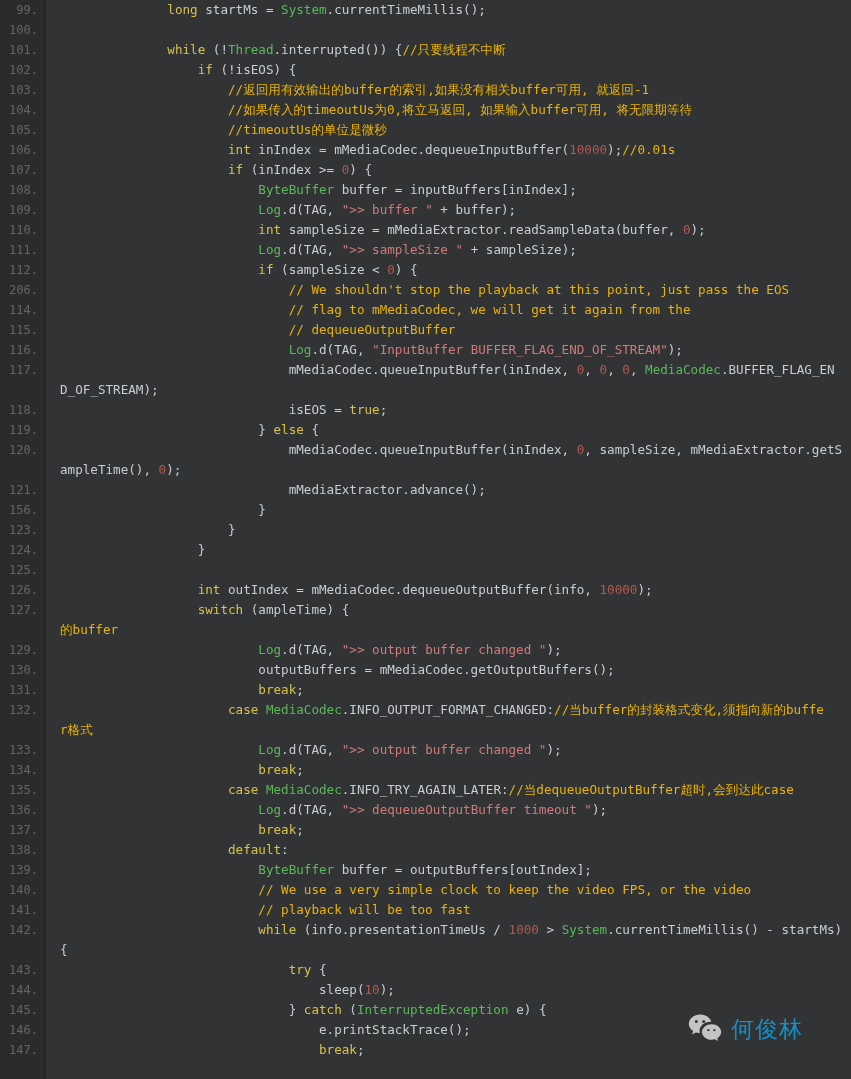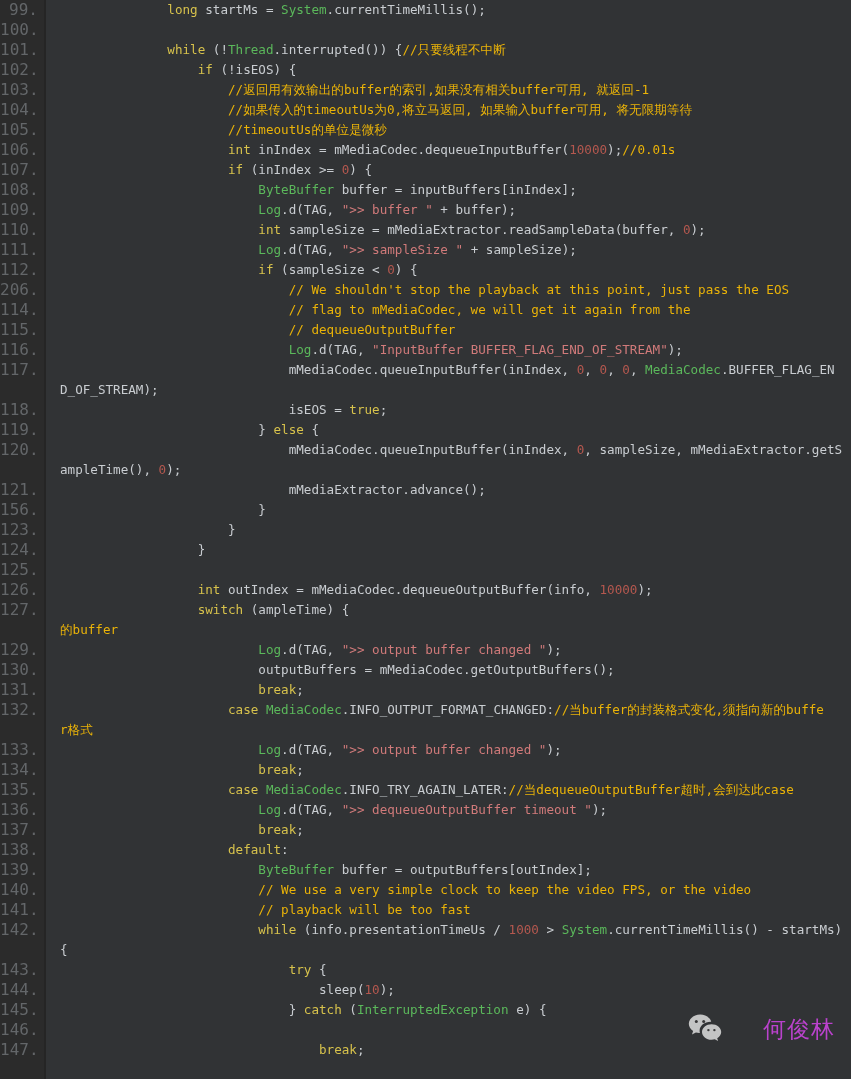--- a/index.html
+++ b/index.html
@@ -53,21 +53,21 @@
     font-size: 12.6px;
     letter-spacing: 0px;
   }
   .lineno {
     position: absolute;
     left: 0;
     top: 0;
     width: 38px;
     text-align: right;
     color: #636669;
-    font-size: 16px;
+    font-size: 12px;
     line-height: 20px;
   }
   .codetext {
     position: absolute;
     left: 46px;
     top: 0;
     line-height: 20px;
     color: #a9b7c6;
   }
   .row.wrap .codetext {
@@ -85,26 +85,25 @@
     position: absolute;
     left: 688px;
     top: 1014px;
     display: flex;
     align-items: center;
     gap: 9px;
     opacity: 0.82;
     pointer-events: none;
   }
   #watermark .wm-label {
-    color: #d946ef;
+    color: #0ea5e9;
     font-family: "DejaVu Sans", "Liberation Sans", sans-serif;
     font-size: 23px;
     letter-spacing: 1px;
     line-height: 1;
-    margin-left: 32px;
   }
   .wechat-glyph { display: block; }
 </style>
 </head>
 <body>
 
 <div id="editor">
 
   <div id="gutter"></div>
   <div id="gutter-divider"></div>
@@ -154,21 +153,21 @@
       <div class="row"><span class="lineno">137.</span><span class="codetext"><span class="t-pln">                            </span><span class="t-kw2">break</span><span class="t-pln">;</span></span></div>
       <div class="row"><span class="lineno">138.</span><span class="codetext"><span class="t-pln">                        </span><span class="t-kw2">default</span><span class="t-pln">:</span></span></div>
       <div class="row"><span class="lineno">139.</span><span class="codetext"><span class="t-pln">                            </span><span class="t-type">ByteBuffer</span><span class="t-pln"> buffer = outputBuffers[outIndex];</span></span></div>
       <div class="row"><span class="lineno">140.</span><span class="codetext"><span class="t-pln">                            </span><span class="t-cmt">// We use a very simple clock to keep the video FPS, or the video</span></span></div>
       <div class="row"><span class="lineno">141.</span><span class="codetext"><span class="t-pln">                            </span><span class="t-cmt">// playback will be too fast</span></span></div>
       <div class="row"><span class="lineno">142.</span><span class="codetext"><span class="t-pln">                            </span><span class="t-kw2">while</span><span class="t-pln"> (info.presentationTimeUs / </span><span class="t-num">1000</span><span class="t-pln"> &gt; </span><span class="t-type">System</span><span class="t-pln">.currentTimeMillis() - startMs)</span></span></div>
       <div class="row wrap"><span class="lineno"></span><span class="codetext"><span class="t-pln">{</span></span></div>
       <div class="row"><span class="lineno">143.</span><span class="codetext"><span class="t-pln">                                </span><span class="t-kw2">try</span><span class="t-pln"> {</span></span></div>
       <div class="row"><span class="lineno">144.</span><span class="codetext"><span class="t-pln">                                    </span><span class="t-pln">sleep(</span><span class="t-num">10</span><span class="t-pln">);</span></span></div>
       <div class="row"><span class="lineno">145.</span><span class="codetext"><span class="t-pln">                                } </span><span class="t-kw2">catch</span><span class="t-pln"> (</span><span class="t-type">InterruptedException</span><span class="t-pln"> e) {</span></span></div>
-      <div class="row"><span class="lineno">146.</span></div>
+      <div class="row"><span class="lineno">146.</span><span class="codetext"><span class="t-pln">                                    </span><span class="t-pln">e.printStackTrace();</span></span></div>
       <div class="row"><span class="lineno">147.</span><span class="codetext"><span class="t-pln">                                    </span><span class="t-kw2">break</span><span class="t-pln">;</span></span></div>
     </div>
 
   <div id="watermark">
     <span class="wechat-glyph">
       <svg width="34" height="27" viewBox="0 0 34 27" aria-hidden="true">
         <g fill="#e4e4e4">
           <path d="M12.2 0.6C5.9 0.6 0.8 4.7 0.8 9.8c0 2.9 1.7 5.5 4.3 7.2l-1.1 3.4 3.9-2.0c1.1 0.3 2.2 0.5 3.4 0.5h0.6c-0.2-0.7-0.3-1.4-0.3-2.2 0-4.9 4.9-8.9 11-8.9h0.6C22.4 3.9 17.8 0.6 12.2 0.6z"></path>
           <circle cx="8.3" cy="7.6" r="1.5" fill="#3a3a3a"></circle>
           <circle cx="15.7" cy="7.6" r="1.5" fill="#3a3a3a"></circle>

